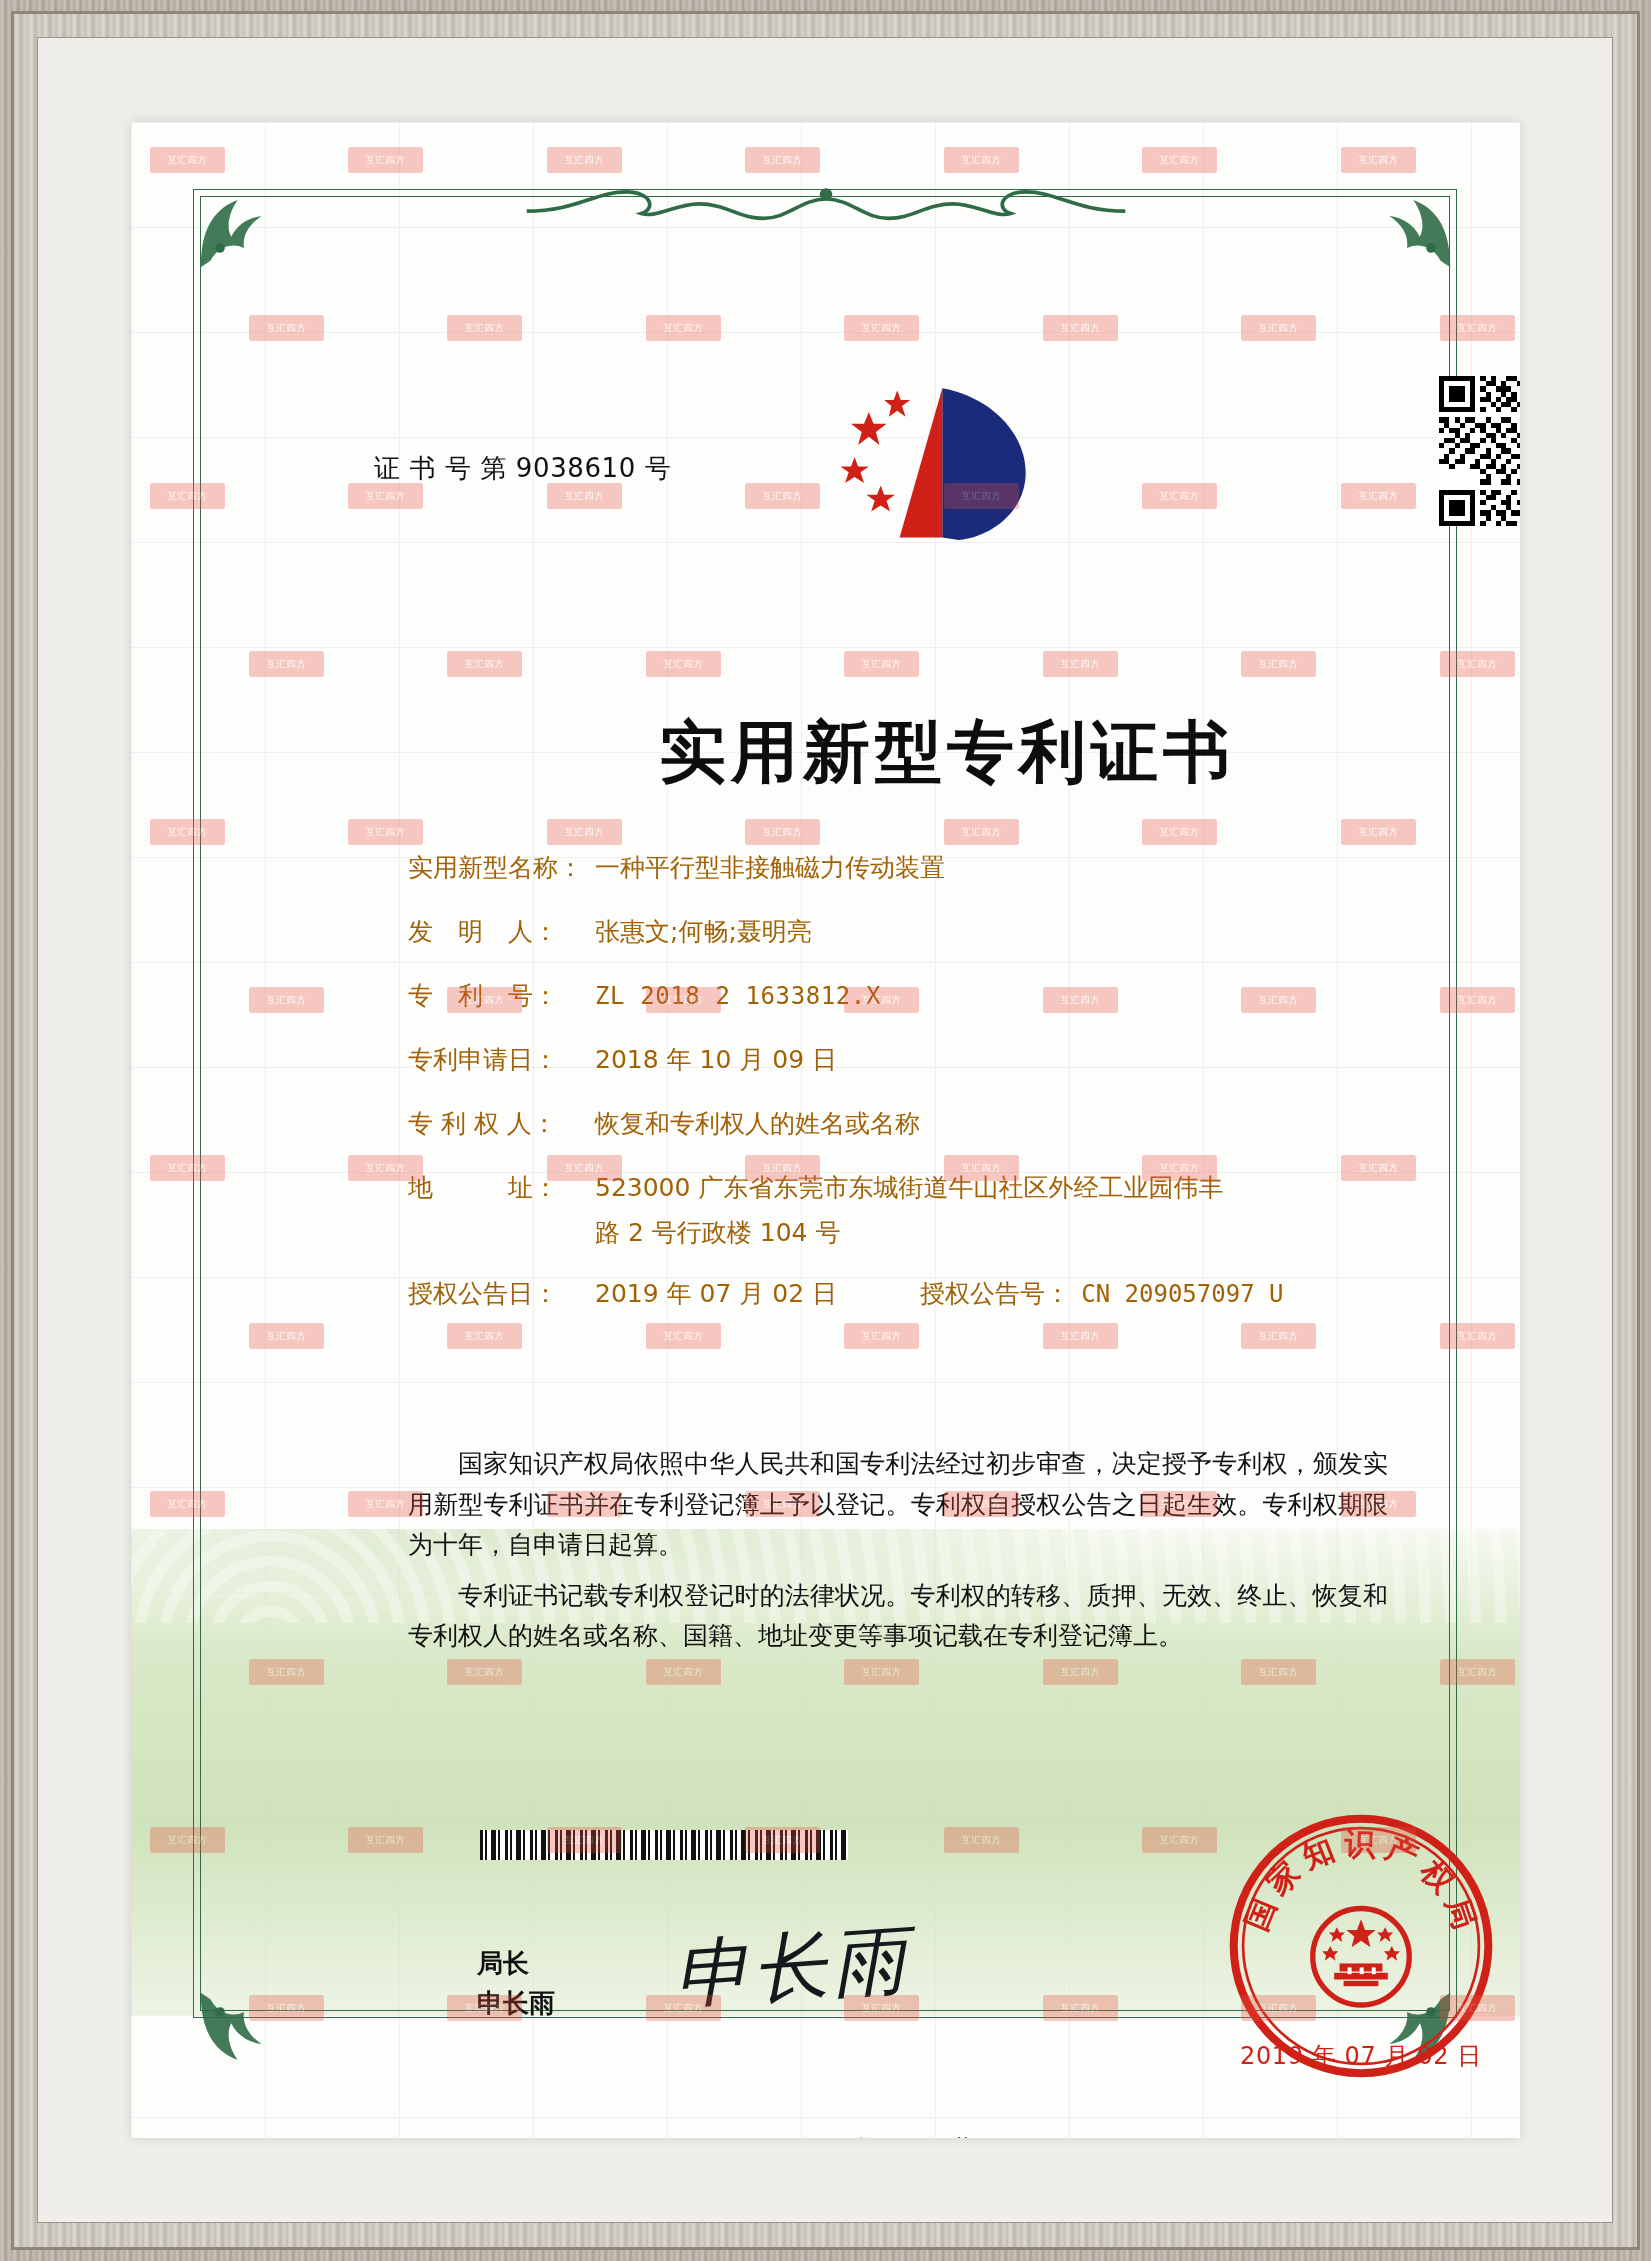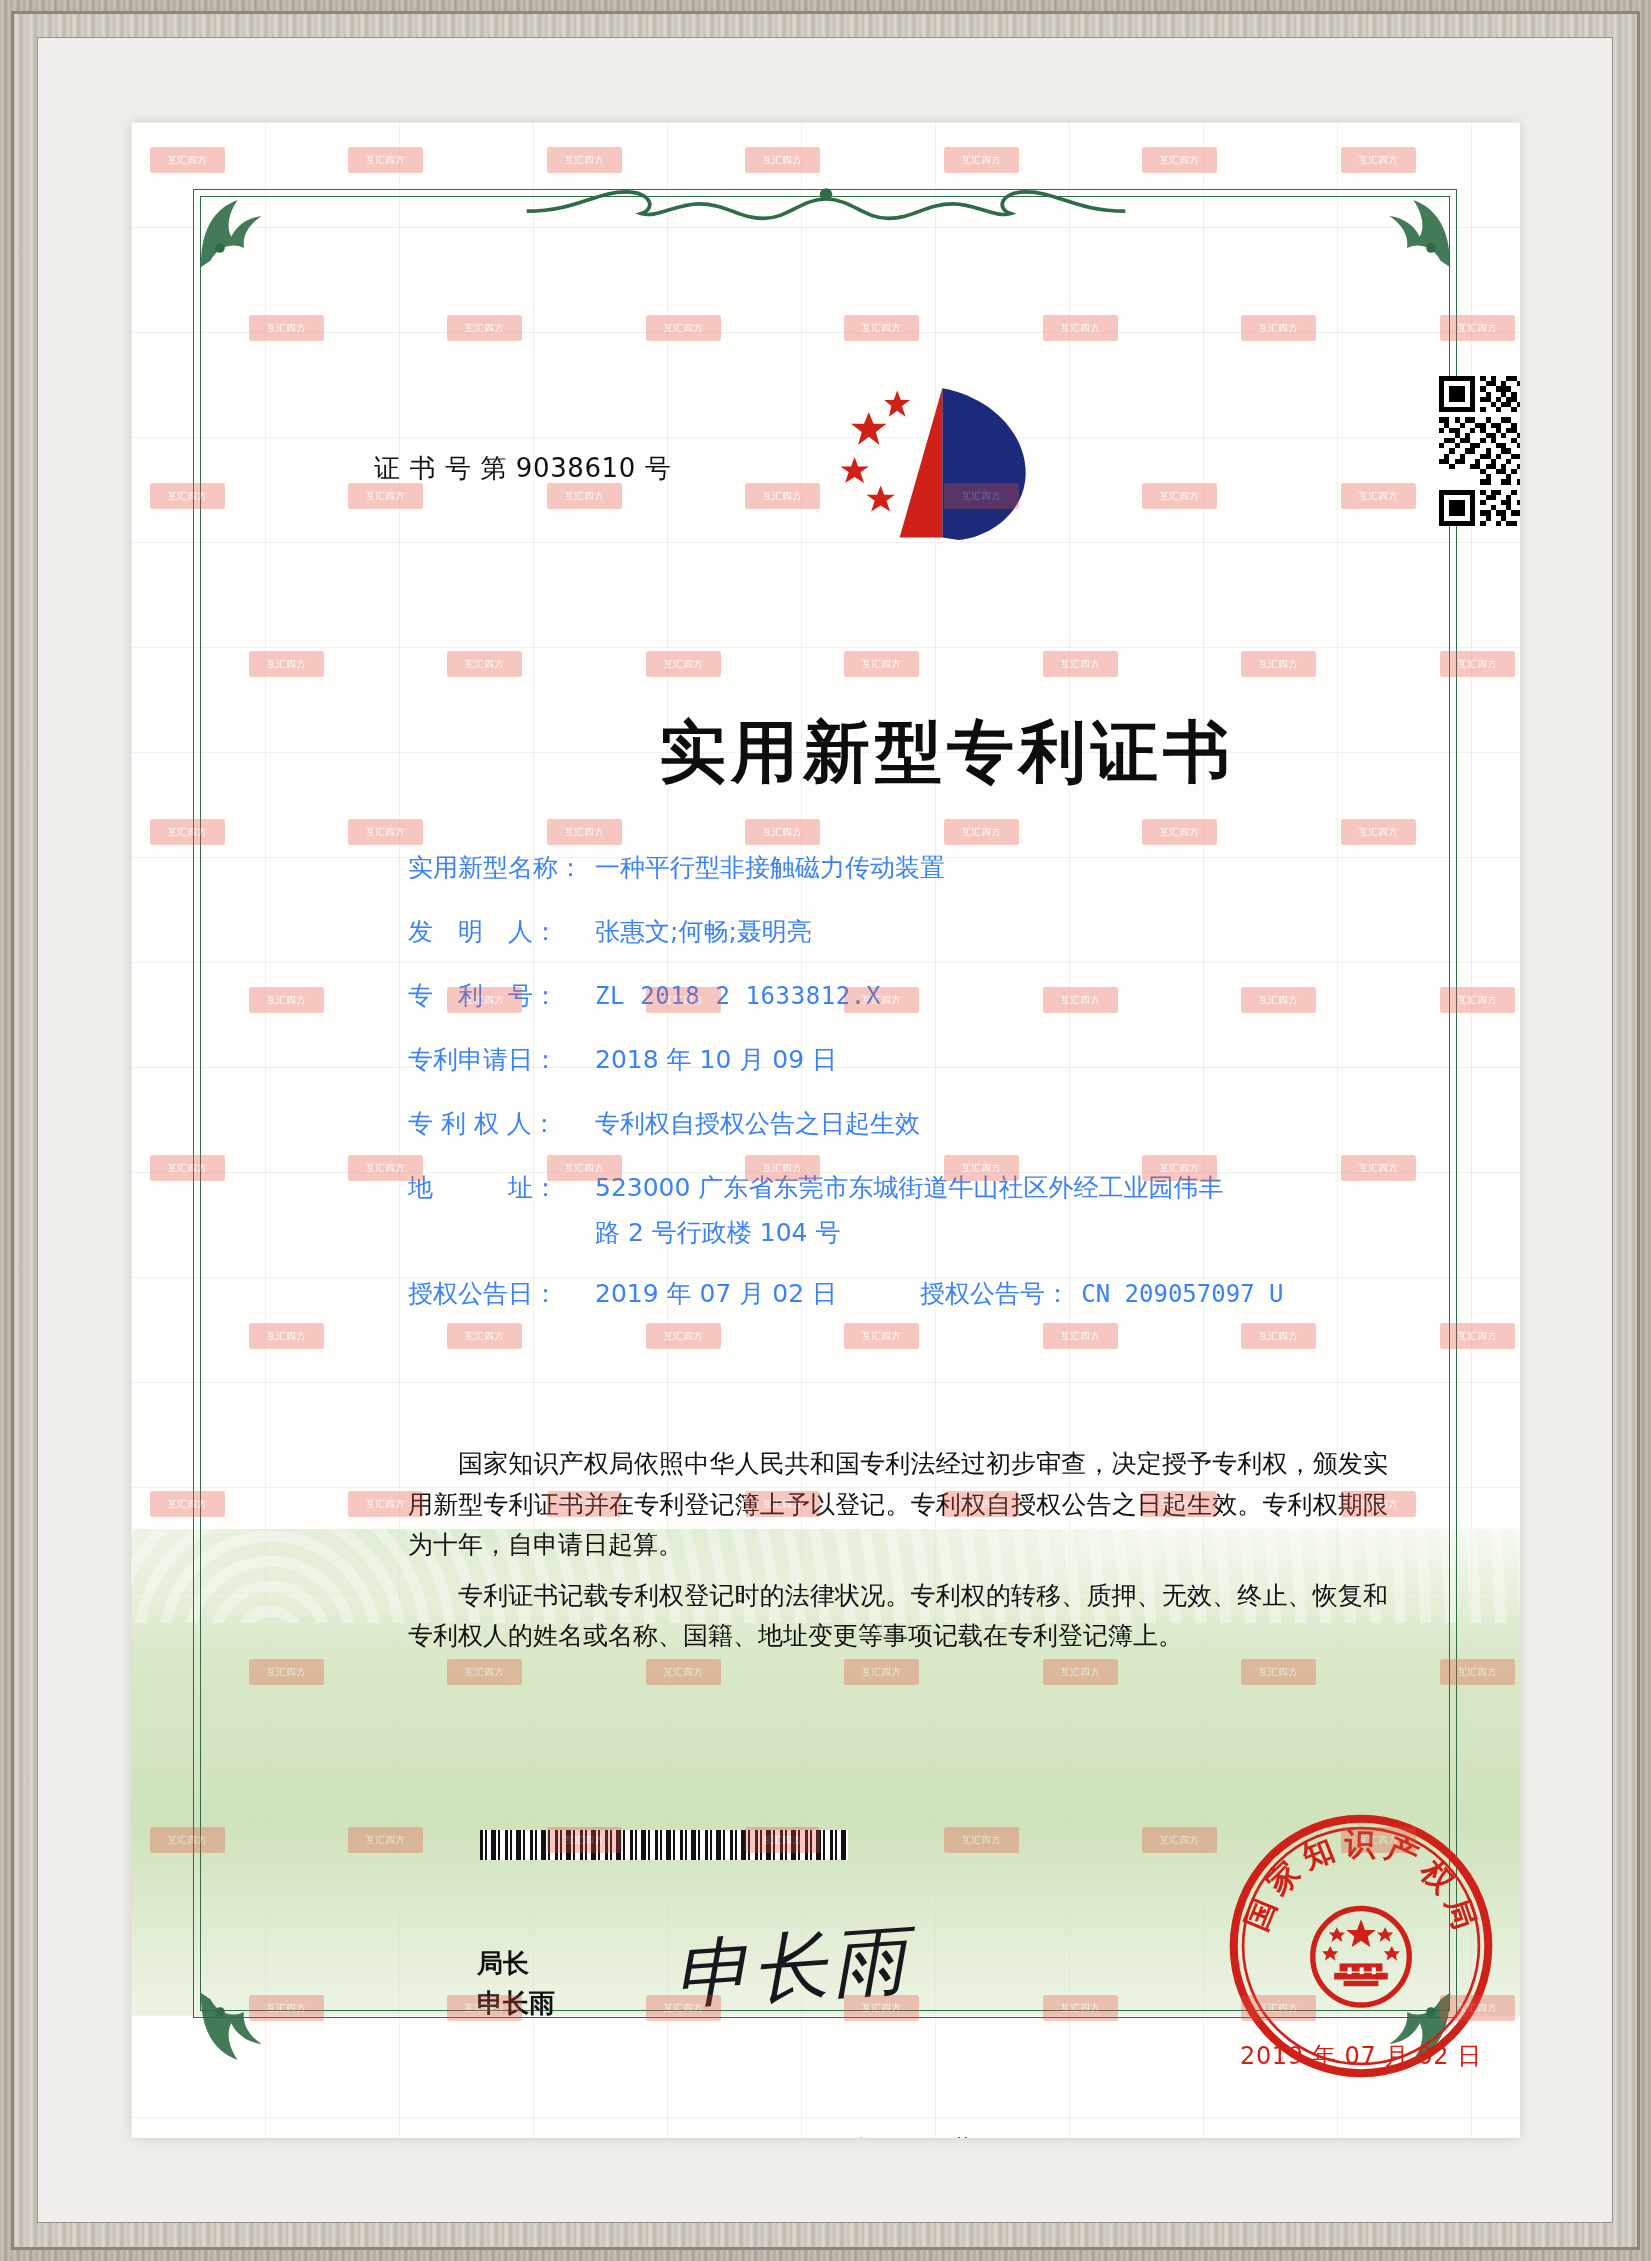--- a/index.html
+++ b/index.html
@@ -172,21 +172,21 @@
     color: #0d0d0d;
     font-family: "DejaVu Sans", sans-serif;
   }
 
   .fields {
     position: absolute;
     left: 215px;
     top: 662px;
     width: 974px;
     font-size: 25px;
-    color: #3b82f6;
+    color: #a16207;
     font-family: "DejaVu Sans", sans-serif;
   }
   .field-row {
     display: flex;
     align-items: baseline;
     margin-bottom: 31px;
     white-space: nowrap;
   }
   .field-label {
     width: 187px;
@@ -606,21 +606,21 @@
         <div class="field-row">
           <div class="field-label">专　利　号：</div>
           <div class="field-value mono">ZL 2018 2 1633812.X</div>
         </div>
         <div class="field-row">
           <div class="field-label">专利申请日：</div>
           <div class="field-value">2018 年 10 月 09 日</div>
         </div>
         <div class="field-row">
           <div class="field-label">专 利 权 人：</div>
-          <div class="field-value">专利权自授权公告之日起生效</div>
+          <div class="field-value">恢复和专利权人的姓名或名称</div>
         </div>
         <div class="field-row">
           <div class="field-label">地　　　址：</div>
           <div class="field-value">523000 广东省东莞市东城街道牛山社区外经工业园伟丰</div>
         </div>
         <div class="addr-second">路 2 号行政楼 104 号</div>
 
         <div class="pub-row">
           <div class="left-label">授权公告日：</div>
           <div class="left-value">2019 年 07 月 02 日</div>

